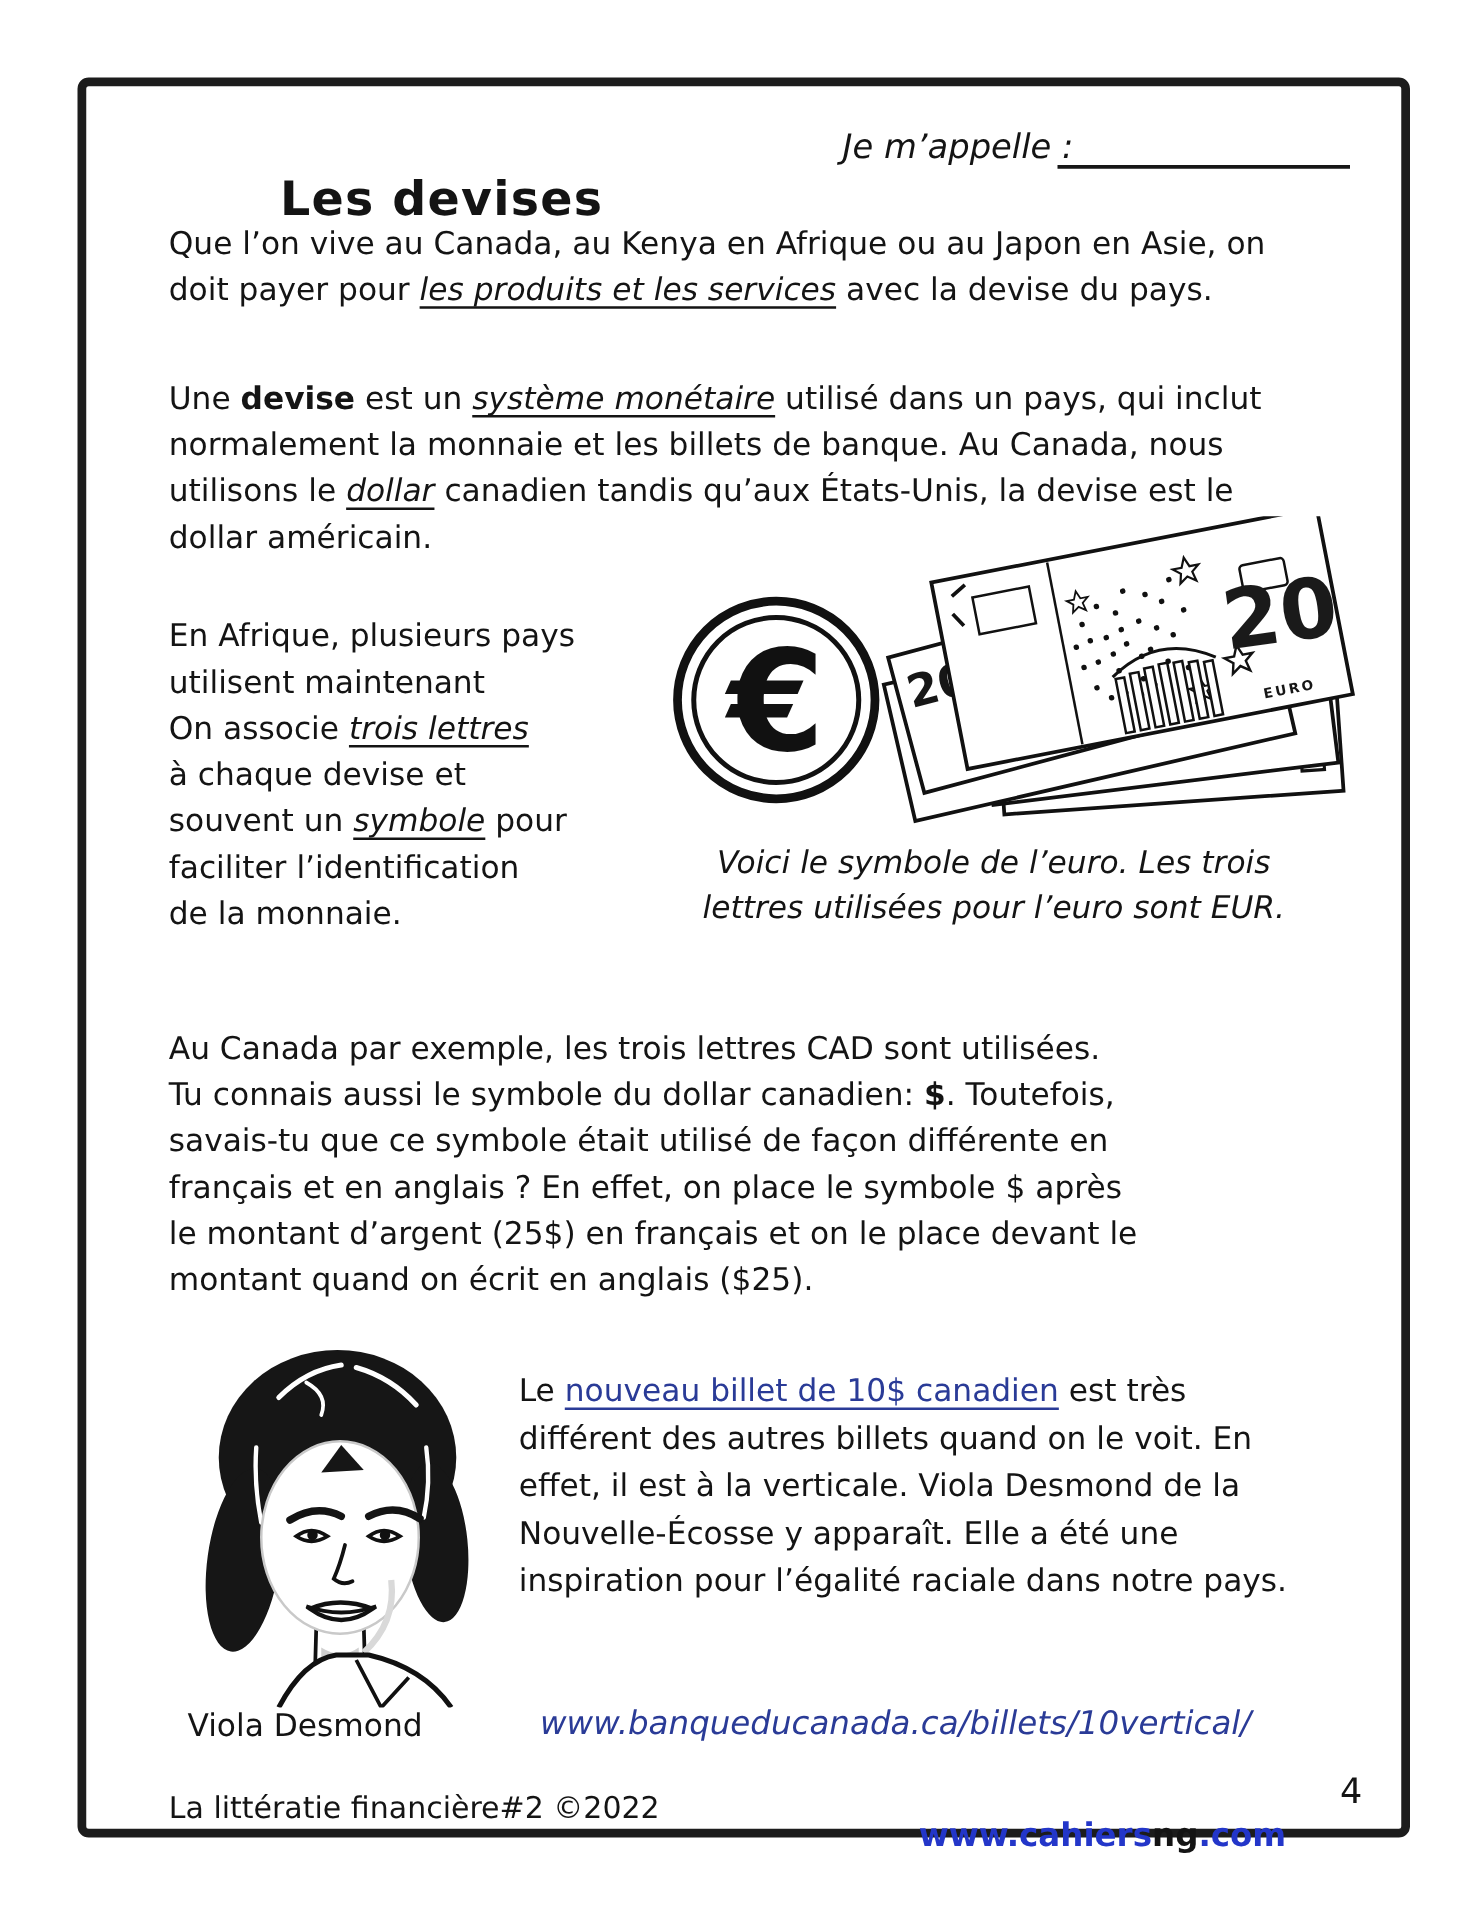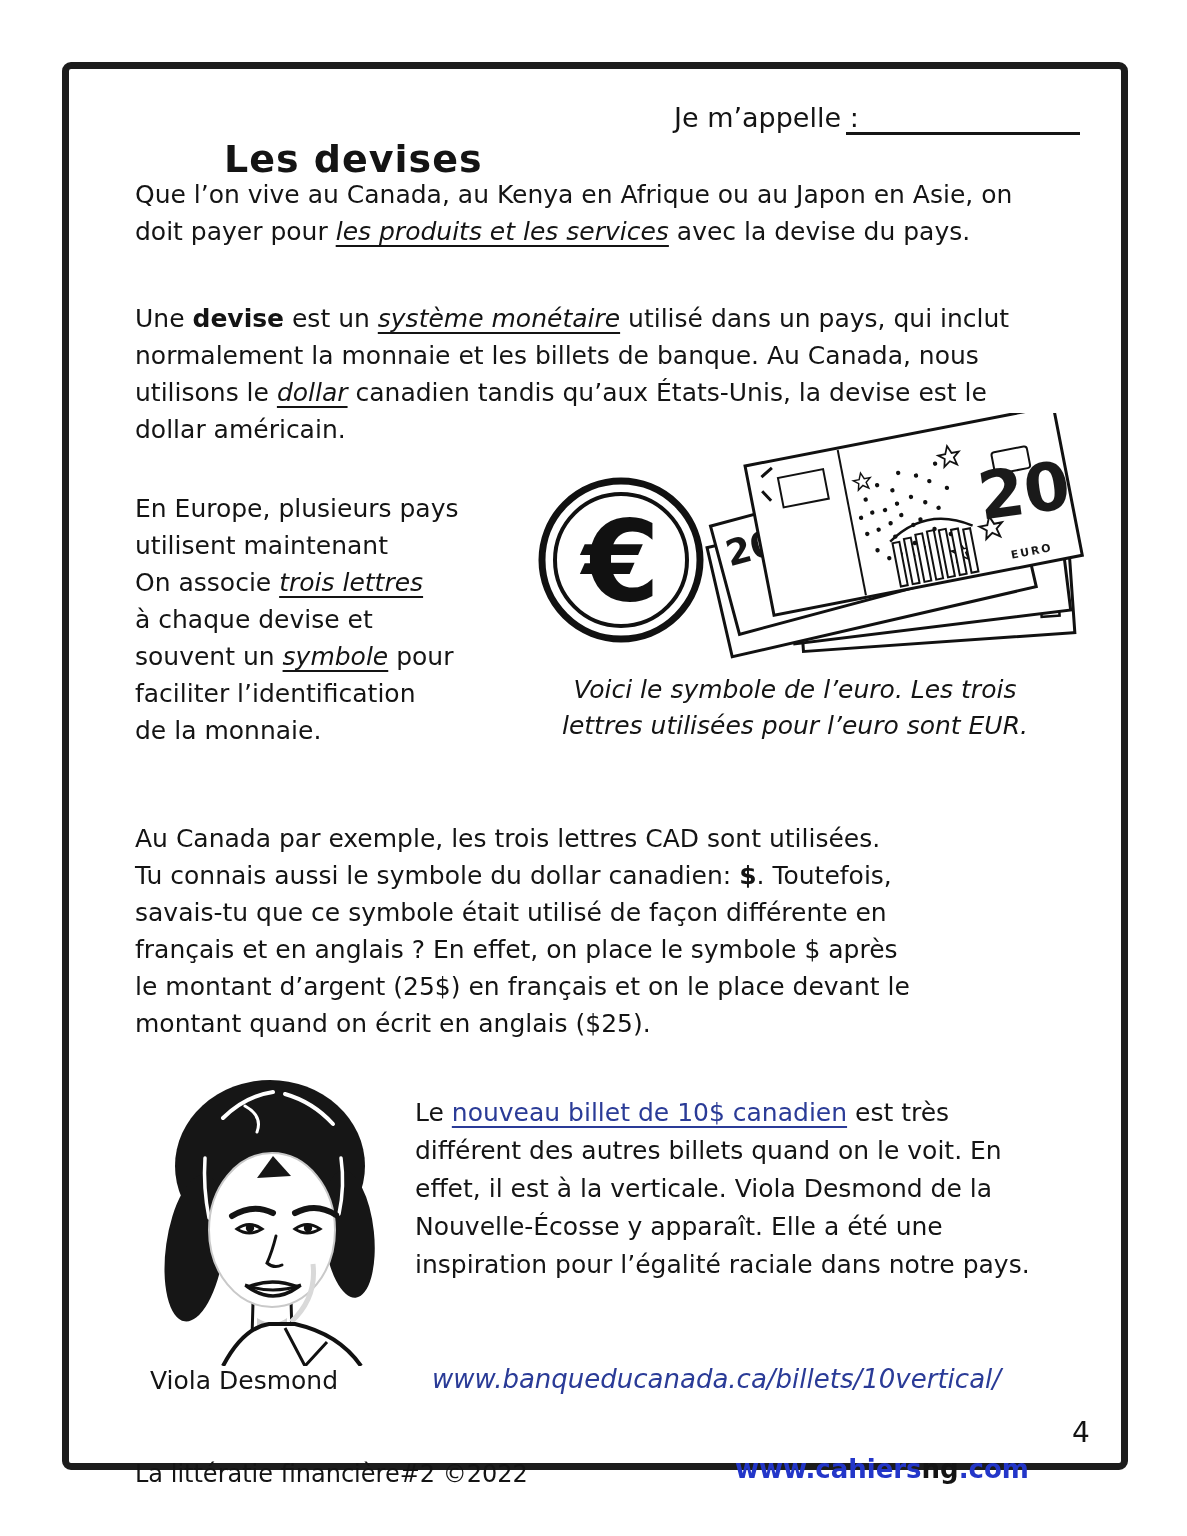--- a/index.html
+++ b/index.html
@@ -31,37 +31,37 @@
   .site-link{ font-size:26px; font-weight:600;margin-top:18px; }
   .pagenum{ font-size:28px; }
   svg text{ font-family:"DejaVu Sans", sans-serif; }
 </style>
 </head>
 <body>
 
 <div class="frame"></div>
 
 <div class="abs doc-title" style="left:224px; top:96px;margin-top:41px;">Les devises</div>
-<div class="abs name-label" style="left:674px; top:102px;">Je m’appelle :</div>
+<div class="abs name-label" style="left:674px; top:102px;font-style:italic;">Je m’appelle :</div>
 <div class="abs name-line" style="left:846px; top:99px; width:234px; height:36px;"></div>
 
 <div class="abs para" style="left:135px; top:176px;">
     <div class="tline"><span>Que l’on vive au Canada, au Kenya en Afrique ou au Japon en Asie, on</span></div>
     <div class="tline"><span>doit payer pour </span><span class="iu">les produits et les services</span><span> avec la devise du pays.</span></div>
   </div>
 
 <div class="abs para" style="left:135px; top:300px;">
     <div class="tline"><span>Une </span><span class="b">devise</span><span> est un </span><span class="iu">système monétaire</span><span> utilisé dans un pays, qui inclut</span></div>
     <div class="tline"><span>normalement la monnaie et les billets de banque. Au Canada, nous</span></div>
     <div class="tline"><span>utilisons le </span><span class="iu">dollar</span><span> canadien tandis qu’aux États-Unis, la devise est le</span></div>
     <div class="tline"><span>dollar américain.</span></div>
   </div>
 
 <div class="abs para" style="left:135px; top:490px;">
-    <div class="tline"><span>En Europe, plusieurs pays</span></div>
+    <div class="tline"><span>En Afrique, plusieurs pays</span></div>
     <div class="tline"><span>utilisent maintenant</span></div>
     <div class="tline"><span>On associe </span><span class="iu">trois lettres</span></div>
     <div class="tline"><span>à chaque devise et</span></div>
     <div class="tline"><span>souvent un </span><span class="iu">symbole</span><span> pour</span></div>
     <div class="tline"><span>faciliter l’identification</span></div>
     <div class="tline"><span>de la monnaie.</span></div>
   </div>
 
 <svg class="abs" style="left:535px; top:474px;" width="172" height="172" viewBox="0 0 172 172">
   <circle cx="86" cy="86" r="79" fill="#ffffff" stroke="#111111" stroke-width="7"></circle>
@@ -210,15 +210,15 @@
     <div class="tline"><span>différent des autres billets quand on le voit. En</span></div>
     <div class="tline"><span>effet, il est à la verticale. Viola Desmond de la</span></div>
     <div class="tline"><span>Nouvelle-Écosse y apparaît. Elle a été une</span></div>
     <div class="tline"><span>inspiration pour l’égalité raciale dans notre pays.</span></div>
   </div>
 
 <div class="abs i" style="left:150px; top:1366px; font-size:25px;">Viola Desmond</div>
 
 <div class="abs il" style="left:432px; top:1364px; font-size:26px;">www.banqueducanada.ca/billets/10vertical/</div>
 
-<div class="abs footer-small" style="left:135px; top:1432px;margin-top:28px;">La littératie financière#2 ©2022</div>
+<div class="abs footer-small" style="left:135px; top:1432px;">La littératie financière#2 ©2022</div>
 <div class="abs site-link" style="left:735px; top:1436px;"><span class="bl">www.cahiers</span><span>ng</span><span class="bl">.com</span></div>
 <div class="abs pagenum" style="left:1072px; top:1416px;">4</div>
 
 </body></html>

